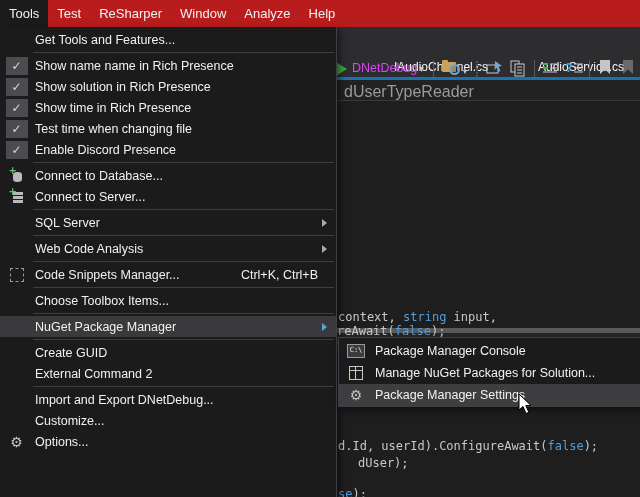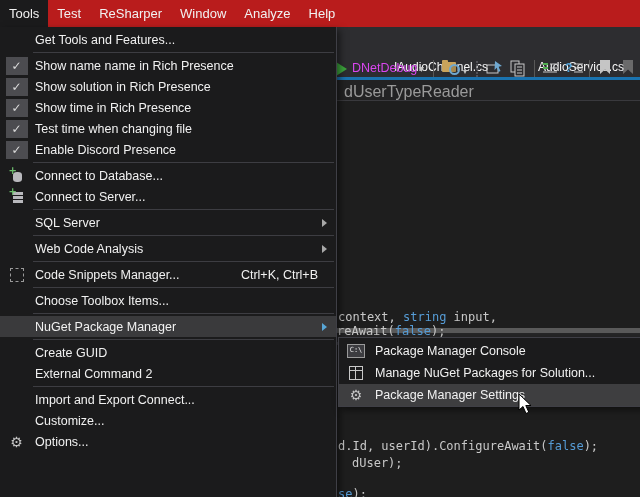--- a/index.html
+++ b/index.html
@@ -164,21 +164,21 @@
 
 <div class="editor">
   <div class="splitter">
     <div class="b1"></div>
       <div class="b2"></div>
       <div class="b3"></div>
   </div>
   <div class="code" style="left:338px;top:177px;margin-top:32px;"><span>context, </span><span class="kw">string</span><span> input,</span></div>
   <div class="code" style="left:337px;top:223px;"><span>reAwait(</span><span class="kw">false</span><span>);</span></div>
   <div class="code" style="left:338px;top:338px;"><span>d.Id, userId).ConfigureAwait(</span><span class="kw">false</span><span>);</span></div>
-  <div class="code" style="left:352px;top:355px;"><span>dUser);</span></div>
+  <div class="code" style="left:338px;top:355px;padding-left:20px;"><span>dUser);</span></div>
   <div class="code" style="left:338px;top:386px;"><span class="kw">se</span><span>);</span></div>
 
 </div>
 
 <div class="menubar">
   <div class="mb-item active">
       <span>Tools</span>
     </div>
   <div class="mb-item">
       <span>Test</span>
@@ -290,21 +290,21 @@
     <span class="ic"></span>
       <span class="lbl">Create GUID</span>
   </div>
   <div class="mi">
     <span class="ic"></span>
       <span class="lbl">External Command 2</span>
   </div>
   <div class="msep"></div>
   <div class="mi">
     <span class="ic"></span>
-      <span class="lbl">Import and Export Connect...</span>
+      <span class="lbl">Import and Export DNetDebug...</span>
   </div>
   <div class="mi">
     <span class="ic"></span>
       <span class="lbl">Customize...</span>
   </div>
   <div class="mi">
     <span class="ic">
         <span class="gear">⚙</span>
       </span>
     <span class="lbl">Options...</span>

